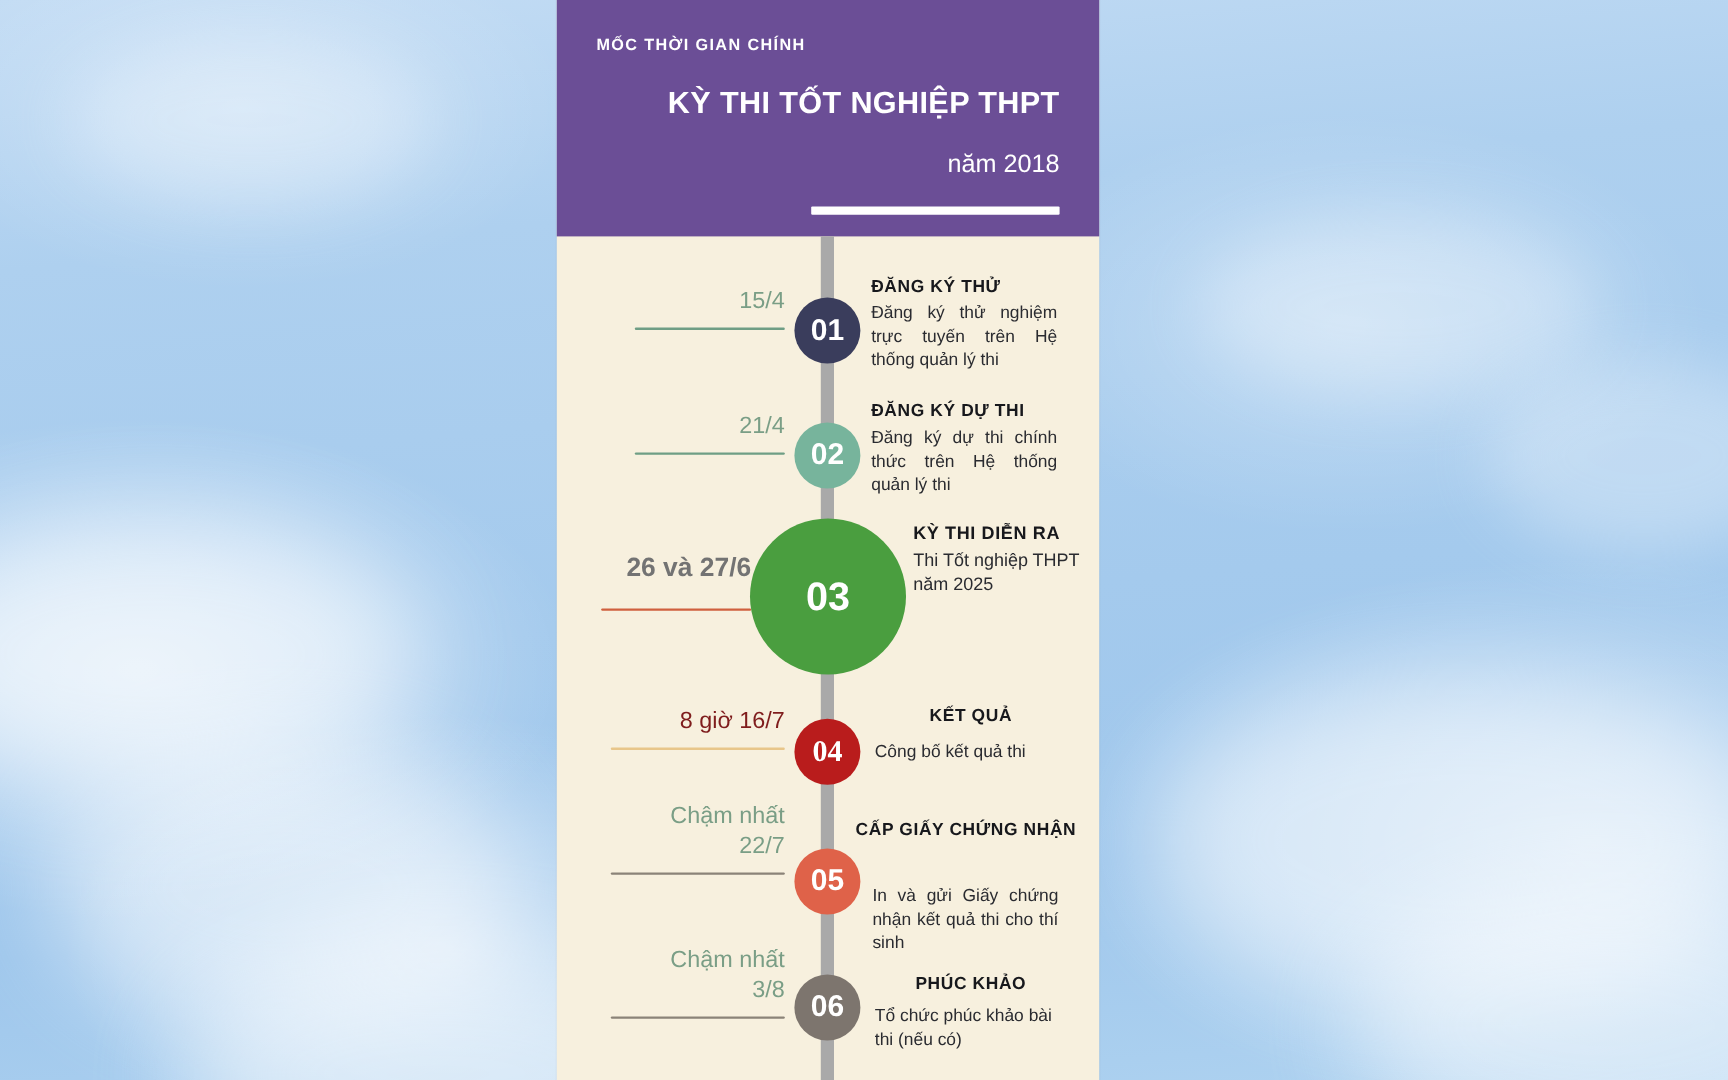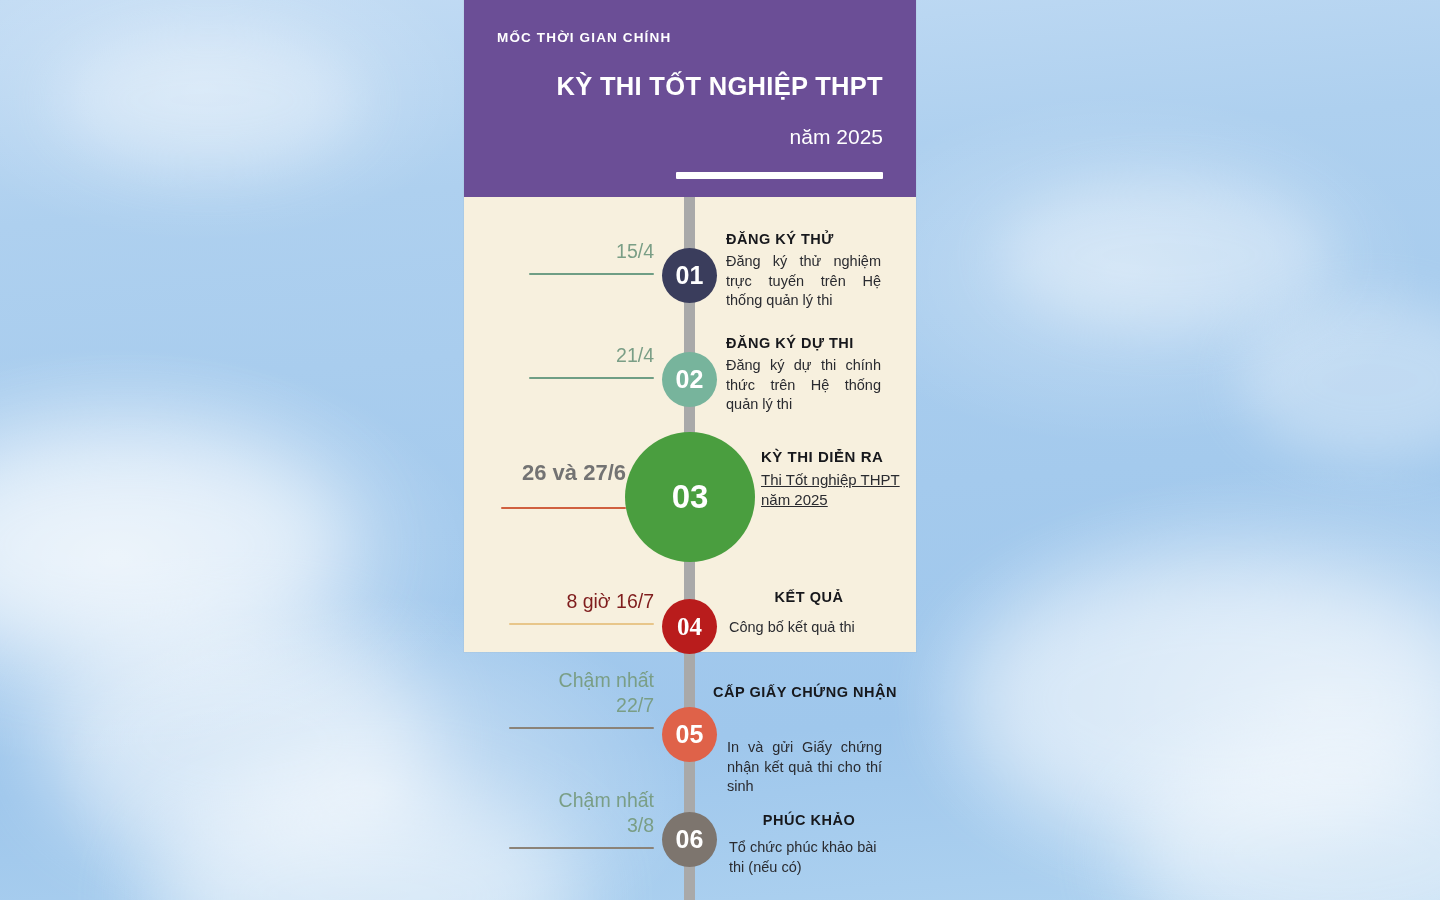--- a/index.html
+++ b/index.html
@@ -18,21 +18,21 @@
   #sky .cloud.soft{filter:blur(40px);}
   #sky .haze{position:absolute;inset:0;background:
       radial-gradient(ellipse 520px 300px at 8% 62%, rgba(255,255,255,.55), rgba(255,255,255,0) 70%),
       radial-gradient(ellipse 460px 280px at 26% 88%, rgba(255,255,255,.5), rgba(255,255,255,0) 70%),
       radial-gradient(ellipse 600px 330px at 92% 78%, rgba(255,255,255,.5), rgba(255,255,255,0) 72%),
       radial-gradient(ellipse 430px 250px at 78% 30%, rgba(255,255,255,.32), rgba(255,255,255,0) 70%),
       radial-gradient(ellipse 380px 210px at 14% 10%, rgba(255,255,255,.3), rgba(255,255,255,0) 72%);}
 
   
   #panel{
-    position:absolute;left:464px;top:0;width:452px;height:652px;
+    position:absolute;left:464px;top:0;width:452px;height:900px;
     background:#f7f0de;
     box-shadow:0 0 0 1px rgba(120,110,90,.05);
   }
 
   
   #header{
     position:absolute;left:0;top:0;width:452px;height:197px;
     background:#6b4e96;color:#ffffff;
   }
   #kicker{
@@ -106,21 +106,21 @@
   <div class="cloud" style="left:60px;top:30px;width:300px;height:140px;opacity:.26;"></div>
   <div class="cloud" style="left:1240px;top:300px;width:260px;height:160px;opacity:.3;"></div>
   <div class="haze"></div>
 </div>
 
 <div id="panel">
 
   <div id="header">
     <div id="kicker">MỐC THỜI GIAN CHÍNH</div>
     <div id="maintitle">KỲ THI TỐT NGHIỆP THPT</div>
-    <div id="yeartitle">năm 2025</div>
+    <div id="yeartitle">năm 2018</div>
     <div id="rule"></div>
   </div>
 
   <div id="spine" style="left:220px;"></div>
 
   <div class="row" style="left:0;top:231px;">
     <div class="dateblock" style="right:262px;top:8px;width:150px;">
       <div class="dtxt" style="color:#7a9e86;">15/4</div>
       <div class="dline" style="width:125px;background:#6f9e85;"></div>
     </div>
@@ -148,23 +148,23 @@
   </div>
 
   <div class="row" style="left:0;top:432px;">
     <div class="dateblock" style="right:290px;top:28px;width:165px;">
       <div class="dtxt" style="color:#737373;font-size:22px;font-weight:bold;">26 và 27/6</div>
       <div class="dline" style="width:125px;background:#d0603f;margin-top:22px;"></div>
     </div>
     <div class="marker lg" style="left:161px;top:0;background:#4a9e3f;">
       <span>03</span>
     </div>
-    <div class="textblock big" style="left:297px;top:16px;width:150px;">
+    <div class="textblock big" style="left:297px;top:4px;width:150px;">
       <div class="ttl">KỲ THI DIỄN RA</div>
-      <div class="body" style="text-decoration:underline;">Thi Tốt nghiệp THPT năm 2025</div>
+      <div class="body" style="">Thi Tốt nghiệp THPT năm 2025</div>
     </div>
   </div>
 
   <div class="row" style="left:0;top:582px;">
     <div class="dateblock" style="right:262px;top:7px;width:175px;">
       <div class="dtxt" style="color:#7f1d1d;">8 giờ 16/7</div>
       <div class="dline" style="width:145px;background:#e8c68a;"></div>
     </div>
     <div class="marker sm" style="left:198px;top:17px;background:#b91c1c;font-family:Liberation Serif, serif;">
       <span>04</span>

